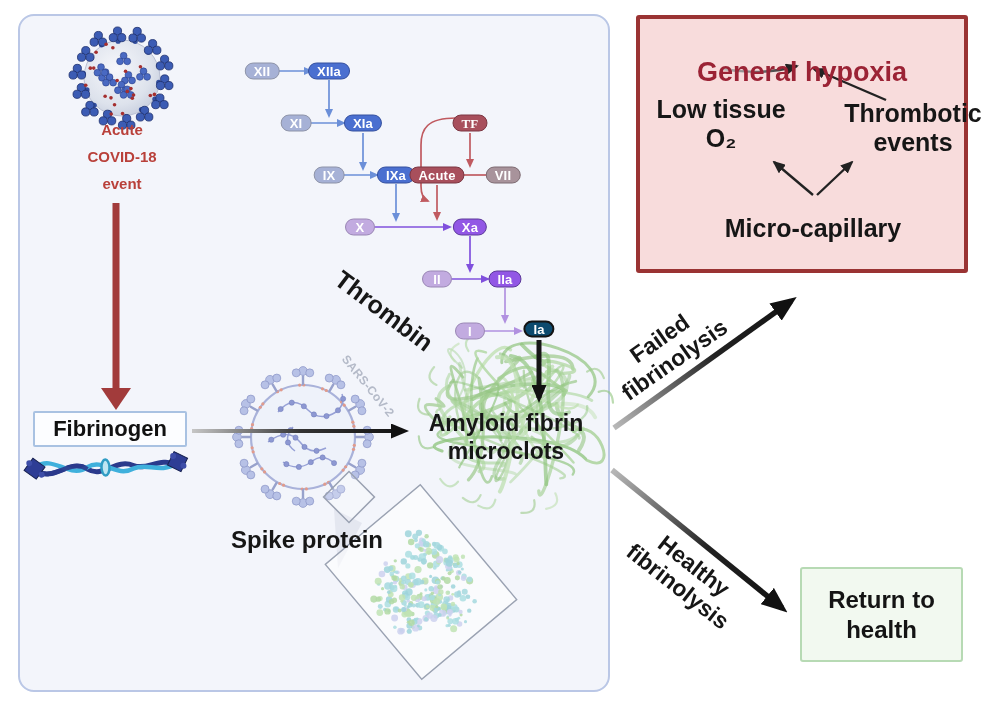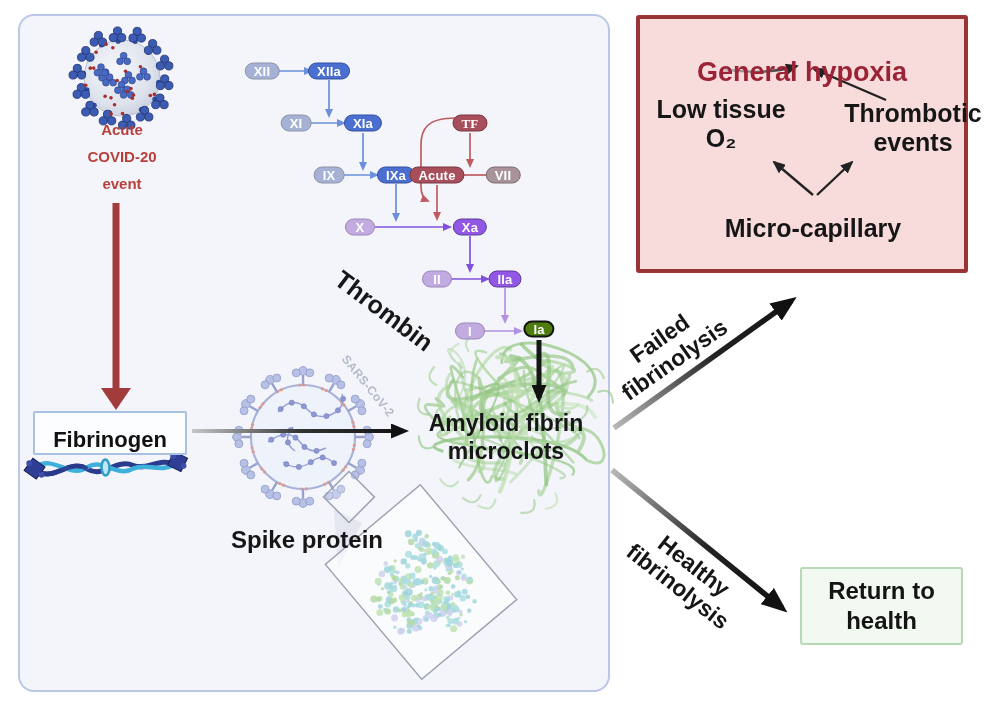--- a/index.html
+++ b/index.html
@@ -2,32 +2,32 @@
 <html style="--covid-red: #b9403a; --dark-red-arrow: #a23b3b; --hypoxia-red: #9b2335; --pink-box-bg: #f8dcdc; --pink-box-border: #9a3333; --green-box-bg: #f2f9f0; --green-box-border: #b7dab4; --panel-bg: #f3f5fb; --panel-border: #bac7e6; --clot-green: #a8cf97; --arrow-blue: #6b8fd8; --arrow-red: #c05a60; --arrow-purple: #8050dd; --arrow-lilac: #b191e0; --arrow-black: #1a1a1a;"><head>
 <meta charset="utf-8">
 <style>
   html,body{margin:0;padding:0;background:#fff;}
   #stage{position:relative;width:992px;height:710px;background:#ffffff;overflow:hidden;
          font-family:"Liberation Sans",sans-serif;}
   .panel{position:absolute;left:18px;top:14px;width:592px;height:678px;border-radius:16px;
          background:var(--panel-bg);border:2px solid var(--panel-border);box-sizing:border-box;z-index:1;}
   .pinkbox{position:absolute;left:636px;top:15px;width:332px;height:258px;border-radius:3px;
          background:var(--pink-box-bg);border:4px solid var(--pink-box-border);box-sizing:border-box;z-index:1;}
-  .greenbox{position:absolute;left:800px;top:567px;width:163px;height:78px;border-radius:3px;
+  .greenbox{position:absolute;left:800px;top:567px;width:163px;height:95px;border-radius:3px;
          background:var(--green-box-bg);border:2px solid var(--green-box-border);box-sizing:border-box;
          display:flex;flex-direction:column;align-items:center;justify-content:center;z-index:1;
          font-weight:bold;font-size:24px;line-height:30px;color:#141414;text-align:center;}
   svg.layer{position:absolute;left:0;top:0;pointer-events:none;}
   #decor{z-index:2;}
   #arrows{z-index:5;}
   .lbl{position:absolute;font-weight:bold;color:#161616;text-align:center;z-index:6;white-space:nowrap;}
   .lbl span{display:block;}
   .acute{left:42px;top:116px;width:160px;font-size:15px;line-height:27px;color:var(--covid-red);}
-  .fibbox{left:33px;top:411px;width:154px;height:44px;background:#fcfdff;border:2px solid #a9c2e2;
-          box-sizing:border-box;border-radius:2px;display:flex;align-items:flex-end;justify-content:center;
+  .fibbox{left:33px;top:411px;width:154px;height:36px;background:#fcfdff;border:2px solid #a9c2e2;
+          box-sizing:border-box;border-radius:2px;display:flex;align-items:center;justify-content:center;
           font-size:22px;z-index:6;position:absolute;font-weight:bold;color:#111;}
   .thrombin{left:384px;top:311px;font-size:25px;transform:translate(-50%,-50%) rotate(37deg);}
   .sars{left:368px;top:386px;font-size:12px;font-weight:bold;color:#b4bac8;letter-spacing:.4px;
         transform:translate(-50%,-50%) rotate(51deg);}
   .spike{left:307px;top:540px;font-size:24px;transform:translate(-50%,-50%);}
   .amyloid{left:506px;top:437px;font-size:23px;line-height:28px;transform:translate(-50%,-50%);}
   .failed{left:667px;top:349px;font-size:23px;line-height:26px;transform:translate(-50%,-50%) rotate(-35deg);}
   .healthy{left:686px;top:576px;font-size:23px;line-height:26px;transform:translate(-50%,-50%) rotate(38deg);}
   .hypoxia-title{left:802px;top:48px;font-size:27px;color:var(--hypoxia-red);transform:translate(-50%,-50%);margin-top:24px;}
   .lowtissue{left:721px;top:124px;font-size:25px;line-height:29px;transform:translate(-50%,-50%);}
@@ -36,21 +36,21 @@
   .pill{position:absolute;transform:translate(-50%,-50%);min-width:30px;height:17px;border-radius:9px;
         display:flex;align-items:center;justify-content:center;font-weight:bold;font-size:13px;color:#fff;
         padding:0 8px;box-sizing:border-box;z-index:6;letter-spacing:.2px;}
   .precursor-blue{background:#a6b1d6;border:1.5px solid #8d93a8;}
   .active-blue{background:#4a6fd0;border:1.5px solid #35509e;}
   .tf-red{background:#a84f5c;border:1.5px solid #7c3642;font-family:Liberation Serif, serif;}
   .active-red{background:#a84f5c;border:1.5px solid #7c3642;}
   .precursor-red{background:#a8939b;border:1.5px solid #7d6b72;}
   .precursor-purple{background:#c2abe0;border:1.5px solid #9a87b5;}
   .active-purple{background:#9257e5;border:1.5px solid #5c3a99;}
-  .fibrin-purple{background:#4d7c0f;border:2px solid #141414;}
+  .fibrin-purple{background:#0c4a6e;border:2px solid #141414;}
 </style>
 </head>
 <body>
 
 <div id="stage">
 
   <div class="panel"></div>
   <div class="pinkbox"></div>
 
   <svg id="decor" class="layer" width="992" height="710">
@@ -703,21 +703,21 @@
     <g fill="none" stroke-width="2.4">
       <path d="M723,69 Q762,76 797,66" stroke="url(#gradHyp)" marker-end="url(#mDark)"></path>
       <path d="M886,100 L814,69" stroke="#222" marker-end="url(#mDark)"></path>
       <path d="M813,195 L774,162" stroke="#222" marker-end="url(#mDark)"></path>
       <path d="M817,195 L852,162" stroke="#222" marker-end="url(#mDark)"></path>
     </g>
   </svg>
 
   <div class="lbl acute">
     <span>Acute</span>
-    <span>COVID-20</span>
+    <span>COVID-18</span>
     <span>event</span>
   </div>
 
   <div class="fibbox">
     <span>Fibrinogen</span>
   </div>
 
   <div class="lbl thrombin">Thrombin</div>
   <div class="lbl sars">SARS-CoV-2</div>
   <div class="lbl spike">Spike protein</div>

